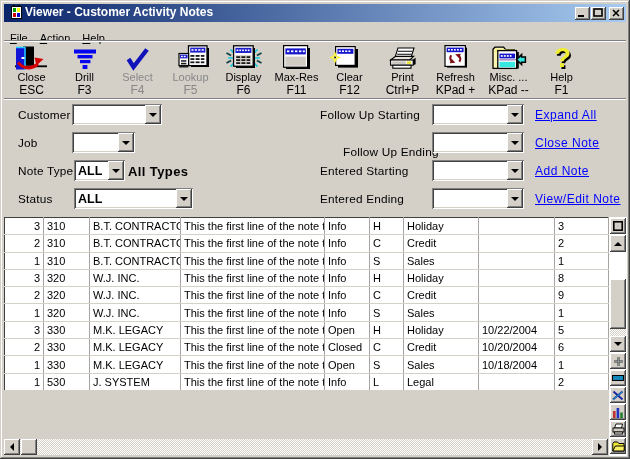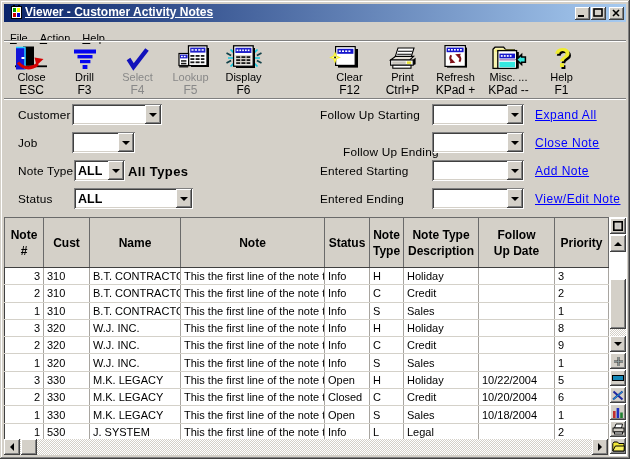--- a/index.html
+++ b/index.html
@@ -44,21 +44,21 @@
   <svg class="abs" style="left:5px;top:1px;" width="15" height="15" viewBox="0 0 15 15">
     <rect x="2" y="1" width="11" height="13" fill="#000"></rect>
     <rect x="3" y="2" width="9" height="11" fill="#fff"></rect>
     <rect x="4" y="3" width="3" height="4" fill="#00A000"></rect>
     <rect x="8" y="3" width="3" height="4" fill="#FFFF00"></rect>
     <rect x="4" y="8" width="3" height="4" fill="#CC0000"></rect>
     <rect x="8" y="8" width="3" height="4" fill="#0000CC"></rect>
     <rect x="4" y="0" width="2" height="1" fill="#000"></rect>
       <rect x="9" y="0" width="2" height="1" fill="#000"></rect>
   </svg>
-  <div class="title-text" style="margin-left:21px;text-decoration:underline;">Viewer - Customer Activity Notes</div>
+  <div class="title-text" style="margin-left:21px;">Viewer - Customer Activity Notes</div>
 </div>
 <div class="tbtn" style="left:575px;"><svg width="15" height="13">
       <rect x="3" y="8" width="6" height="2" fill="#000"></rect>
     </svg></div>
 <div class="tbtn" style="left:591px;"><svg width="15" height="13">
       <rect x="3" y="2" width="8" height="7" fill="none" stroke="#000" stroke-width="1.6"></rect>
     </svg></div>
 <div class="tbtn" style="left:609px;"><svg width="15" height="13">
       <path d="M4 3 L10 9 M10 3 L4 9" stroke="#000" stroke-width="1.6"></path>
     </svg></div>
@@ -180,20 +180,39 @@
             <rect x="16.4" y="14.2" width="4" height="1.8"></rect>
             <rect x="21.6" y="14.2" width="3.6" height="1.8"></rect>
             <rect x="11.2" y="17.2" width="4" height="1.8"></rect>
             <rect x="16.4" y="17.2" width="4" height="1.8"></rect>
             <rect x="21.6" y="17.2" width="3.6" height="1.8"></rect>
           </g>
 </svg>
       </div>
       <div class="l1">Display</div>
       <div class="l2">F6</div>
+    </div>
+<div class="tb" style="left:266px;">
+      <div class="ic">
+<svg width="30" height="26" viewBox="0 0 30 26">
+<rect x="4" y="3" width="24" height="21" fill="#000"></rect>
+<rect x="1.6" y="0.6" width="24" height="21.6" fill="#fff" stroke="#000" stroke-width="1.2"></rect>
+<rect x="3.4" y="3.4" width="20.4" height="6" fill="#1515CC"></rect>
+<g fill="#fff">
+            <rect x="5" y="5.4" width="2.4" height="1.8"></rect>
+            <rect x="9" y="5.4" width="2.4" height="1.8"></rect>
+            <rect x="13" y="5.4" width="2.4" height="1.8"></rect>
+            <rect x="17" y="5.4" width="2.4" height="1.8"></rect>
+            <rect x="20.8" y="5.4" width="2" height="1.8"></rect>
+          </g>
+<rect x="3.4" y="11.6" width="20.4" height="9.2" fill="#D0CCC4"></rect>
+</svg>
+      </div>
+      <div class="l1">Max-Res</div>
+      <div class="l2">F11</div>
     </div>
 <div class="tb" style="left:319px;">
       <div class="ic">
 <svg width="32" height="26" viewBox="0 0 32 26" style="position:relative;left:-5px;">
 <rect x="9" y="4" width="20" height="18.6" fill="#000"></rect>
 <rect x="6.6" y="1.6" width="19.6" height="18.8" fill="#fff" stroke="#000" stroke-width="1.2"></rect>
 <rect x="8.4" y="3.8" width="16" height="5" fill="#1515CC"></rect>
 <g fill="#fff">
             <rect x="9.8" y="5.4" width="2" height="1.6"></rect>
             <rect x="13" y="5.4" width="2" height="1.6"></rect>
@@ -343,31 +362,20 @@
       <col style="width:46px">
       <col style="width:91px">
       <col style="width:144px">
       <col style="width:45px">
       <col style="width:34px">
       <col style="width:75px">
       <col style="width:76px">
       <col style="width:54px">
     </colgroup>
 <tbody>
-      <tr>
-        <th>Note<br>#</th>
-        <th>Cust</th>
-        <th>Name</th>
-        <th>Note</th>
-        <th>Status</th>
-        <th>Note<br>Type</th>
-        <th>Note Type<br>Description</th>
-        <th>Follow<br>Up Date</th>
-        <th>Priority</th>
-      </tr>
 <tr>
         <td class="r">3</td>
         <td>310</td>
         <td>B.T. CONTRACTORS</td>
         <td>This the first line of the note text</td>
         <td class="c">Info</td>
         <td class="c">H</td>
         <td>Holiday</td>
         <td class="c"></td>
         <td class="c">3</td>

